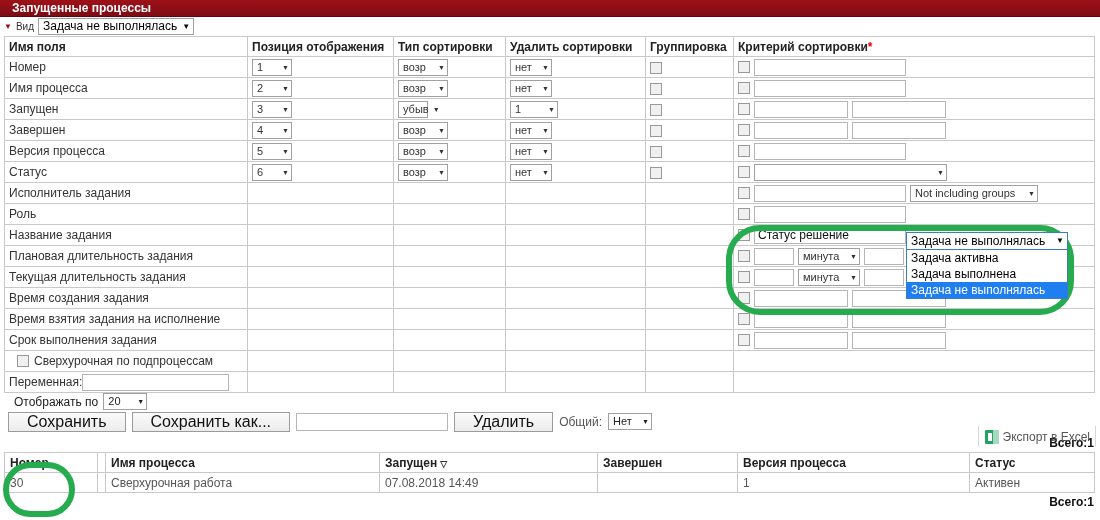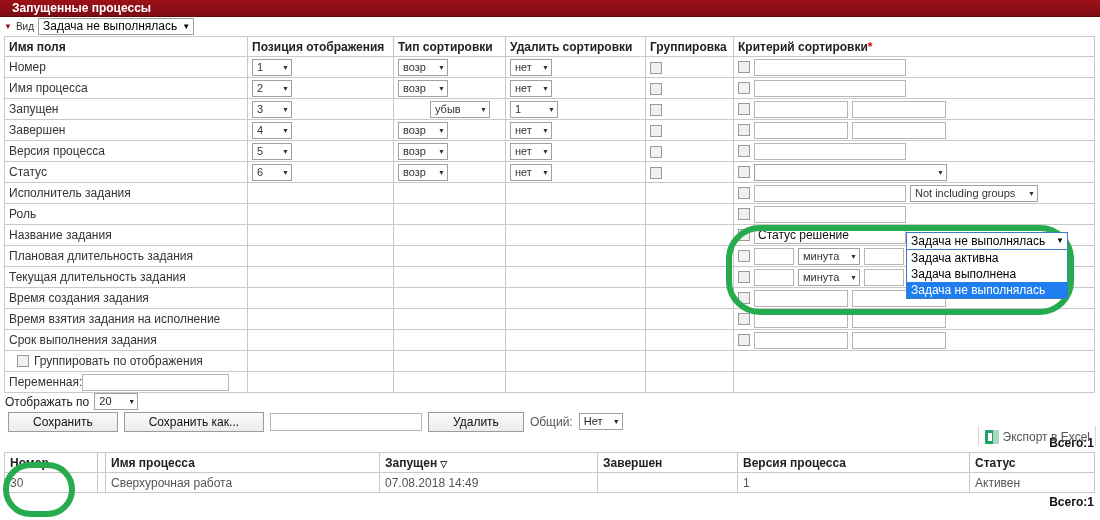--- a/index.html
+++ b/index.html
@@ -128,36 +128,36 @@
 
   .filtcell { display: flex; align-items: center; gap: 4px; }
 
   
   .gbrow { display: flex; align-items: center; gap: 5px; padding-left: 8px; }
   .varrow { display: flex; align-items: center; gap: 0px; }
 
   
   .perpage {
     display: flex; align-items: center; gap: 5px;
-    padding-left: 5px;
+    padding-left: 14px;
   }
 
   
   .btnbar {
     display: flex; align-items: center; gap: 6px;
     margin-left: 4px;
     height: 23px;
     padding-left: 4px;
   }
   .btn {
     border: 1px solid #9b9b9b;
     background: linear-gradient(to bottom,#fbfbfb 0%, #ececec 100%);
     height: 20px;
-    padding: 0 24px;
-    font-size: 12px;
+    padding: 0 18px;
+    font-size: 16px;
     color: #111;
     line-height: 18px;
     white-space: nowrap;
   }
   .textbox {
     border: 1px solid #b5b5b5;
     background: #fff;
     height: 18px;
     width: 152px;
   }
@@ -356,21 +356,21 @@
 
       <tr>
         <td>Запущен</td>
         <td>
           <span class="minisel" style="width:40px;">
             <span>3</span>
               <span class="arrow">▼</span>
           </span>
         </td>
         <td>
-          <span class="minisel" style="width:60px;margin-left:32px;">
+          <span class="minisel" style="width:30px;">
             <span>убыв</span>
               <span class="arrow">▼</span>
           </span>
         </td>
         <td>
           <span class="minisel" style="width:48px;">
             <span>1</span>
               <span class="arrow">▼</span>
           </span>
         </td>
@@ -611,21 +611,21 @@
             <span class="inp" style="width:94px;"></span>
             <span class="inp" style="width:94px;"></span>
           </span>
         </td>
       </tr>
 
       <tr>
         <td>
           <span class="gbrow">
             <span class="cb"></span>
-            <span>Группировать по отображения</span>
+            <span>Сверхурочная по подпроцессам</span>
           </span>
         </td>
         <td></td>
         <td></td>
         <td></td>
         <td></td>
         <td></td>
       </tr>
 
       <tr>

